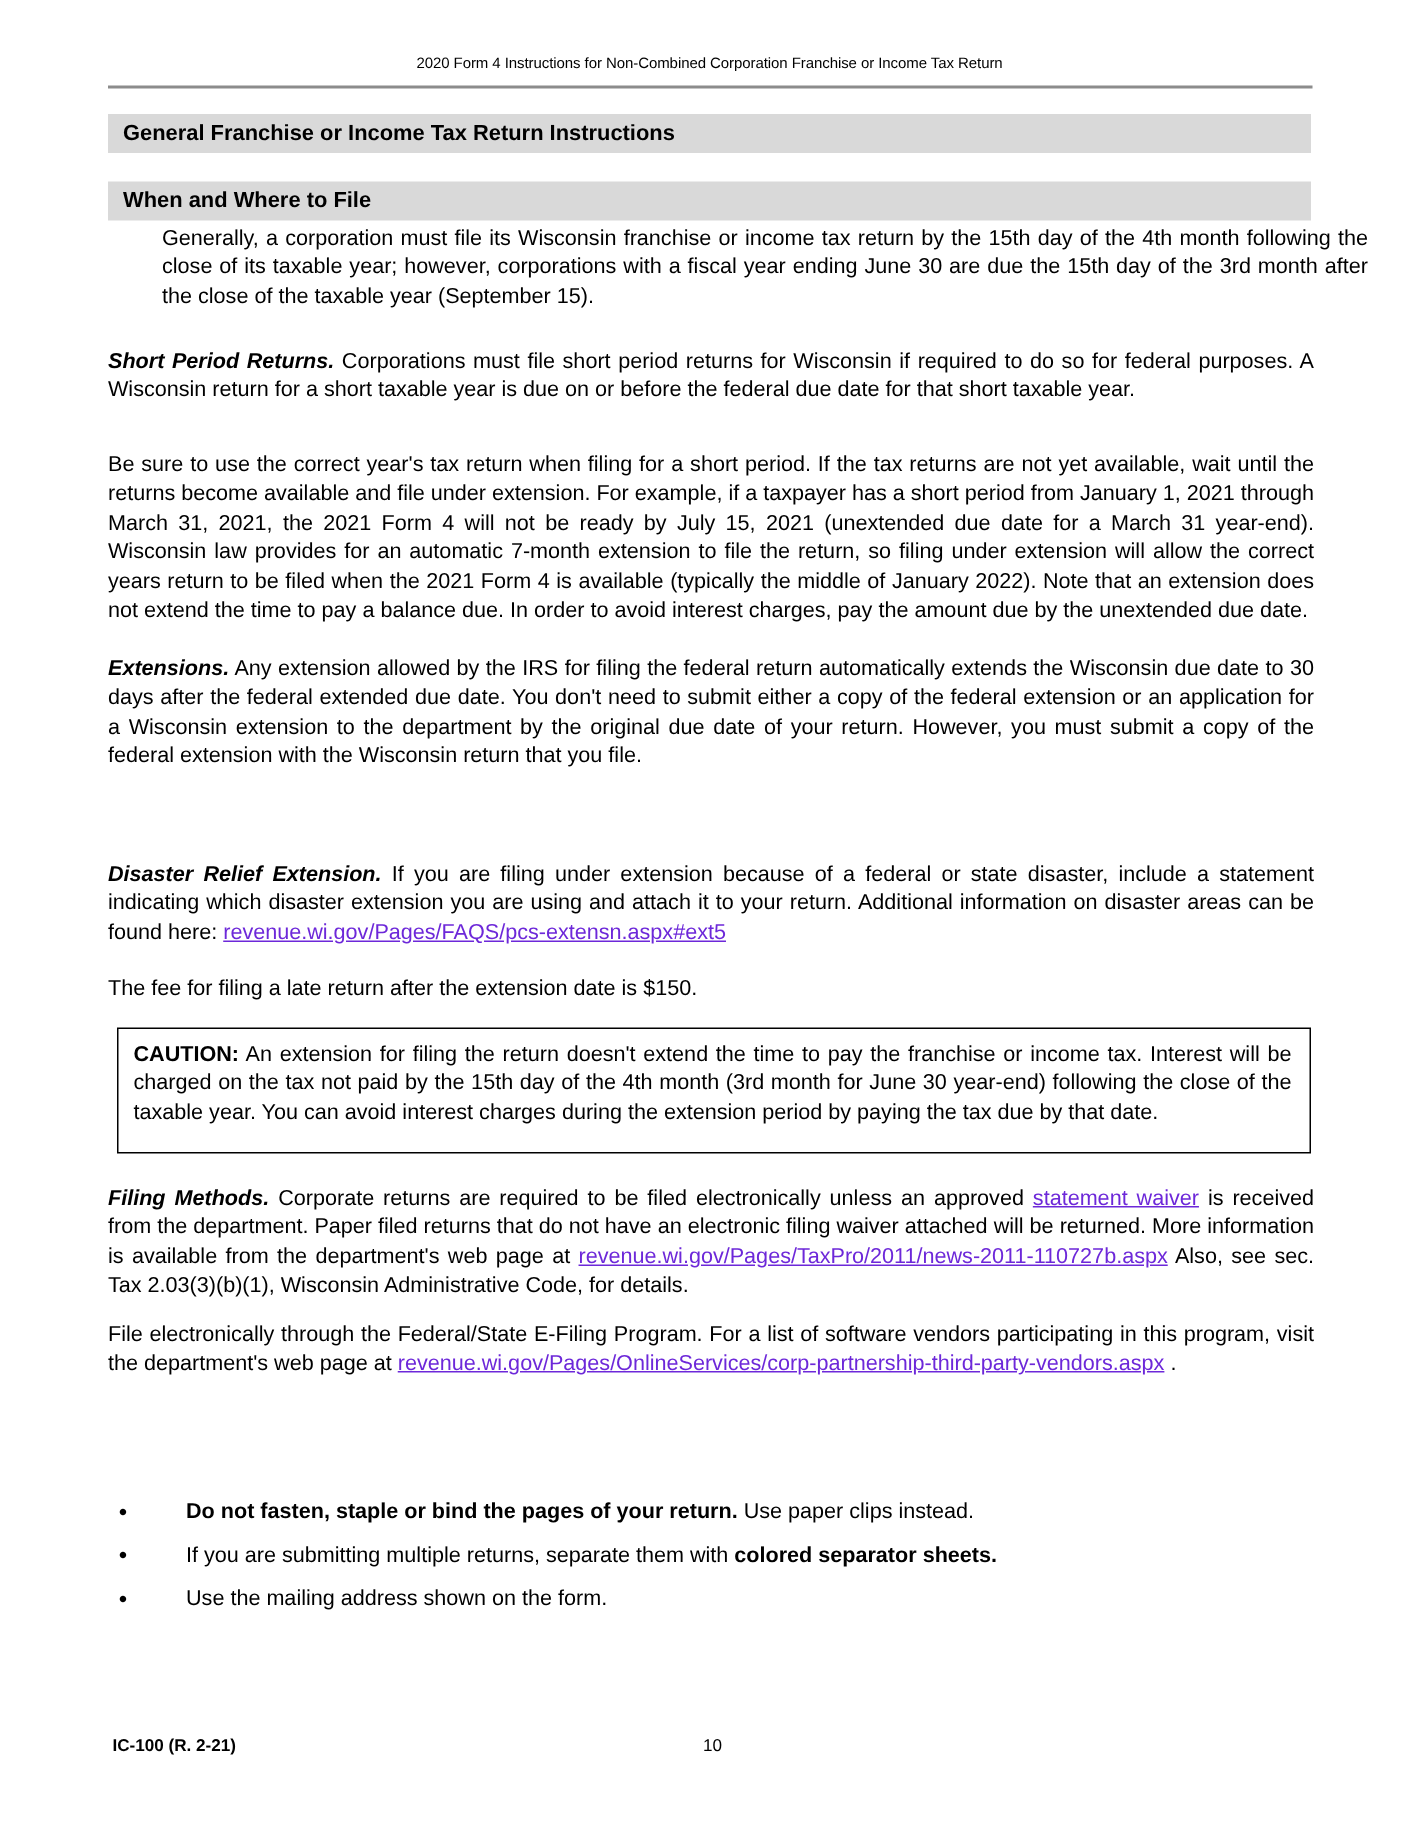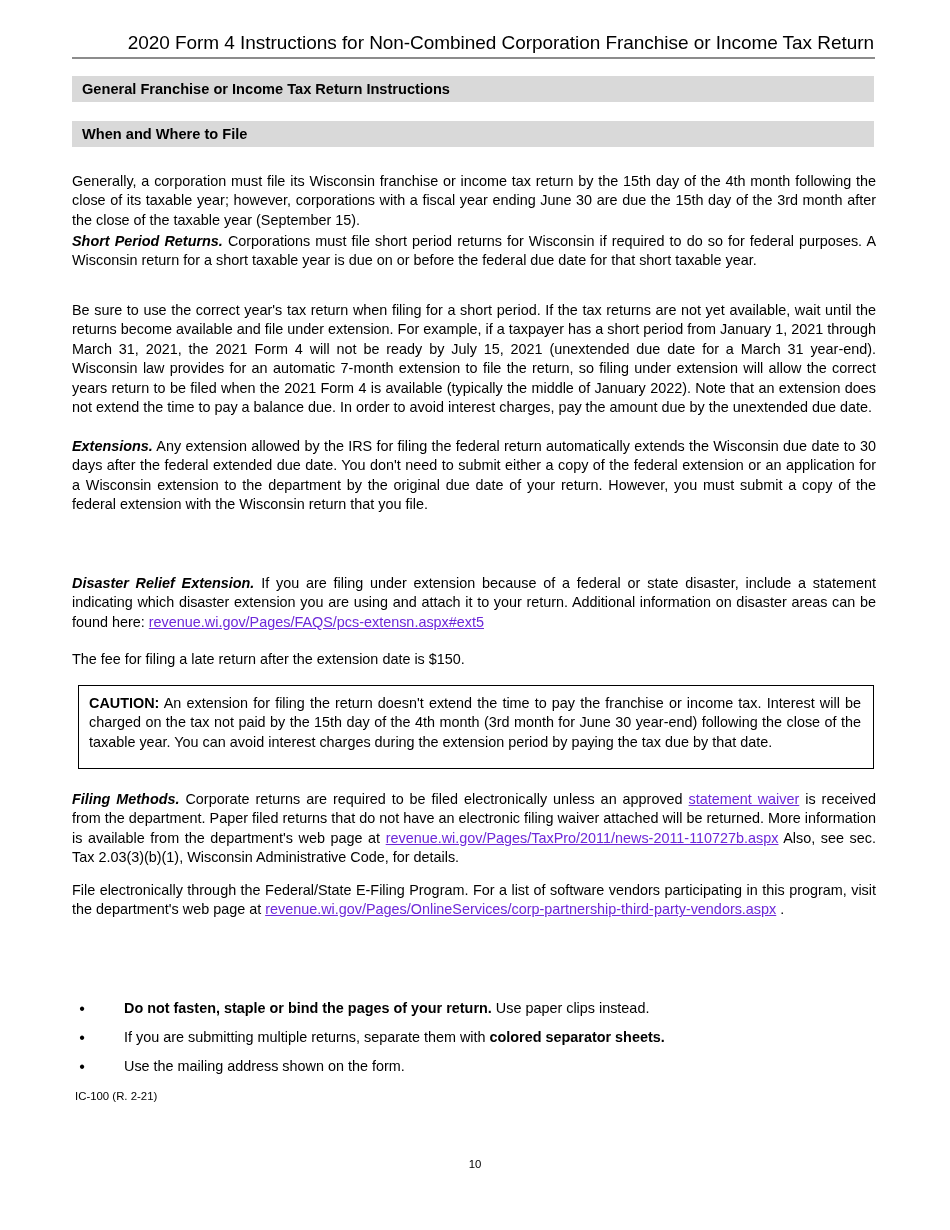--- a/index.html
+++ b/index.html
@@ -18,22 +18,22 @@
     background: #ffffff;
     overflow: hidden;
     box-sizing: border-box;
   }
   
   .doc-header {
     position: absolute;
     left: 72px;
     top: 34px;
     width: 802px;
-    text-align: right;
-    font-size: 19px;
+    text-align: center;
+    font-size: 10px;
     line-height: 17px;
     letter-spacing: -0.05px;
   }
   .header-rule {
     position: absolute;
     left: 72px;
     top: 57px;
     width: 803px;
     height: 2px;
     background: #8c8c8c;
@@ -114,23 +114,24 @@
   .bullet-row .btext {
     margin-left: 52px;
     display: block;
   }
   .bullet-row .btext b { font-weight: bold; }
 
   
   .footer-left {
     position: absolute;
     left: 75px;
-    top: 1089px;
+    top: 1157px;
     font-size: 11.4px;
     line-height: 14px;
+    font-weight: bold;
   }
   .footer-page {
     position: absolute;
     left: 0px;
     top: 1157px;
     width: 950px;
     text-align: center;
     font-size: 11.4px;
     line-height: 14px;
   }
@@ -139,21 +140,21 @@
 <body>
 
 <div class="page">
 
   <div class="doc-header">2020 Form 4 Instructions for Non-Combined Corporation Franchise or Income Tax Return</div>
   <div class="header-rule"></div>
 
   <div class="bar bar-2">When and Where to File</div>
   <div class="bar bar-1">General Franchise or Income Tax Return Instructions</div>
 
-  <div class="para" style="top:172px;">Generally, a corporation must file its Wisconsin franchise or income tax return by the 15th day of the 4th month following the close of its taxable year; however, corporations with a fiscal year ending June 30 are due the 15th day of the 3rd month after the close of the taxable year (September 15).</div>
+  <div class="para" style="top:150px;margin-left:36px;">Generally, a corporation must file its Wisconsin franchise or income tax return by the 15th day of the 4th month following the close of its taxable year; however, corporations with a fiscal year ending June 30 are due the 15th day of the 3rd month after the close of the taxable year (September 15).</div>
 
   <div class="para" style="top:232px;">
     <b class="lead">Short Period Returns.</b>
     <span>Corporations must file short period returns for Wisconsin if required to do so for federal purposes. A Wisconsin return for a short taxable year is due on or before the federal due date for that short taxable year.</span>
   </div>
 
   <div class="para" style="top:301px;">Be sure to use the correct year's tax return when filing for a short period.  If the tax returns are not yet available, wait until the returns become available and file under extension.  For example, if a taxpayer has a short period from January 1, 2021 through March 31, 2021, the 2021 Form 4 will not be ready by July 15, 2021 (unextended due date for a March 31 year-end).  Wisconsin law provides for an automatic 7-month extension to file the return, so filing under extension will allow the correct years return to be filed when the 2021 Form 4 is available (typically the middle of January 2022).  Note that an extension does not extend the time to pay a balance due.  In order to avoid interest charges, pay the amount due by the unextended due date.</div>
 
   <div class="para" style="top:437px;">
     <b class="lead">Extensions.</b>

